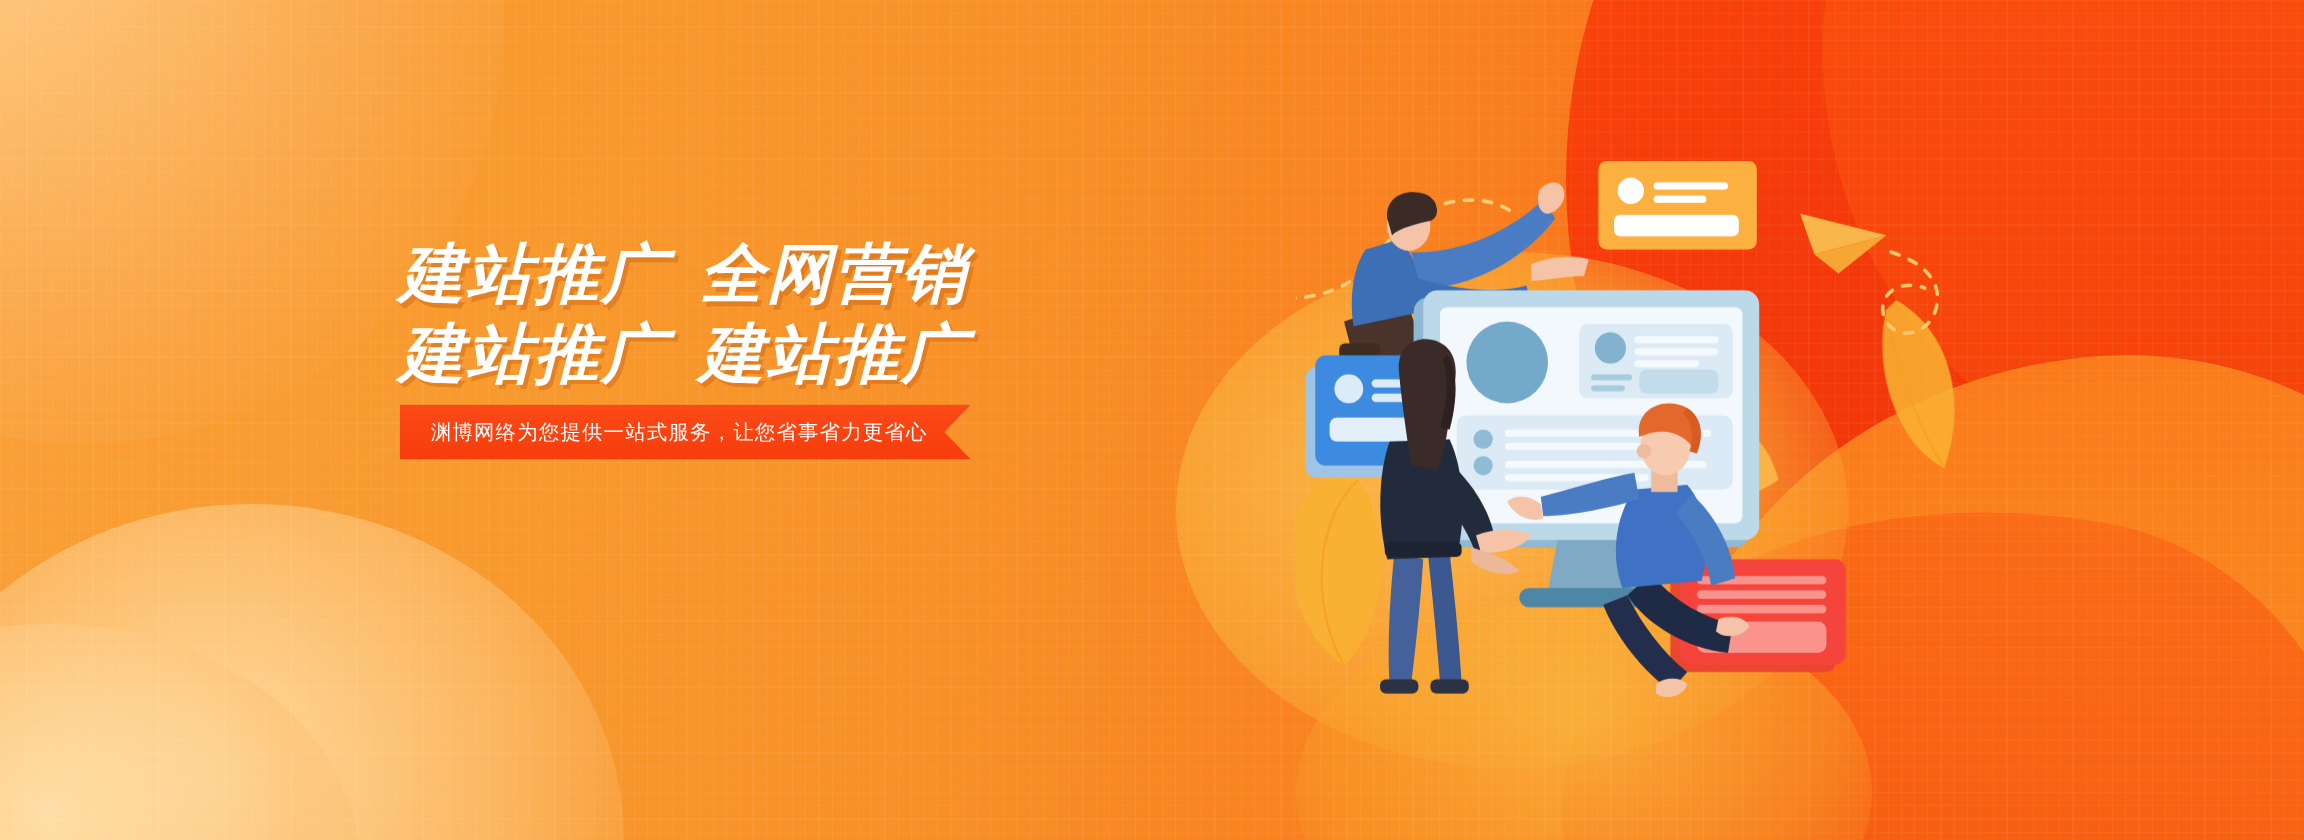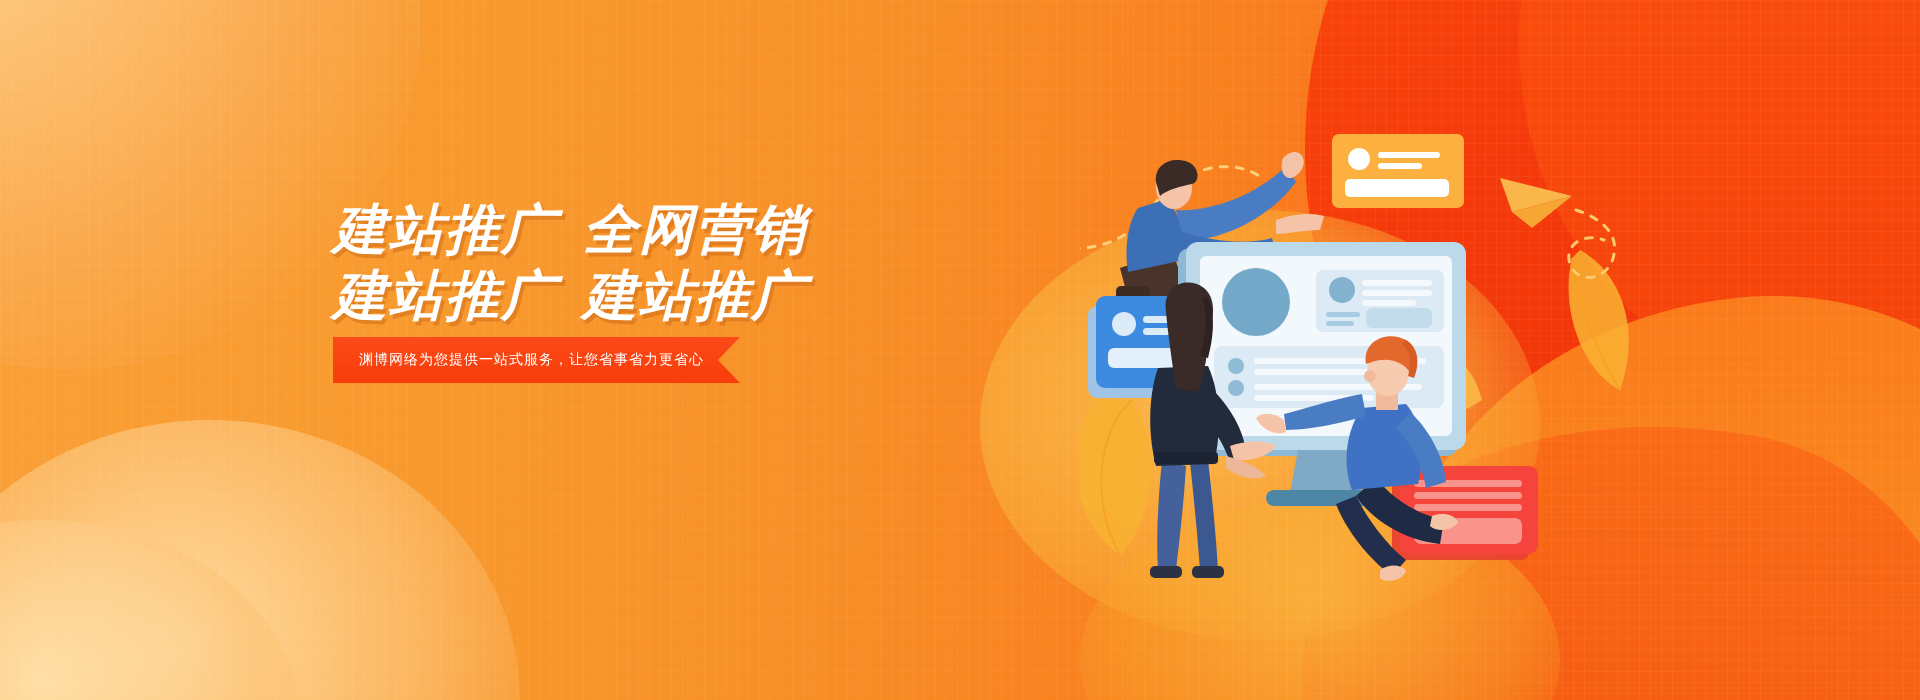--- a/index.html
+++ b/index.html
@@ -120,21 +120,21 @@
     height: 46px;
     background: linear-gradient(180deg, #FC4A18 0%, #F73D0B 100%);
     display:flex;
     align-items:center;
     padding: 0 36px 0 26px;
     -webkit-clip-path: polygon(0 0, 100% 0, calc(100% - 22px) 50%, 100% 100%, 0 100%);
     clip-path: polygon(0 0, 100% 0, calc(100% - 22px) 50%, 100% 100%, 0 100%);
   }
   .ribbon-text {
     color: #ffffff;
-    font-size: 14px;
+    font-size: 17px;
     letter-spacing: 1px;
     white-space: nowrap;
     font-weight: 400;
   }
 
   
   .illu { position:absolute; left: 1080px; top: 100px; width: 560px; height: 500px; }
   .illu svg { display:block; }
 </style>
 </head>

